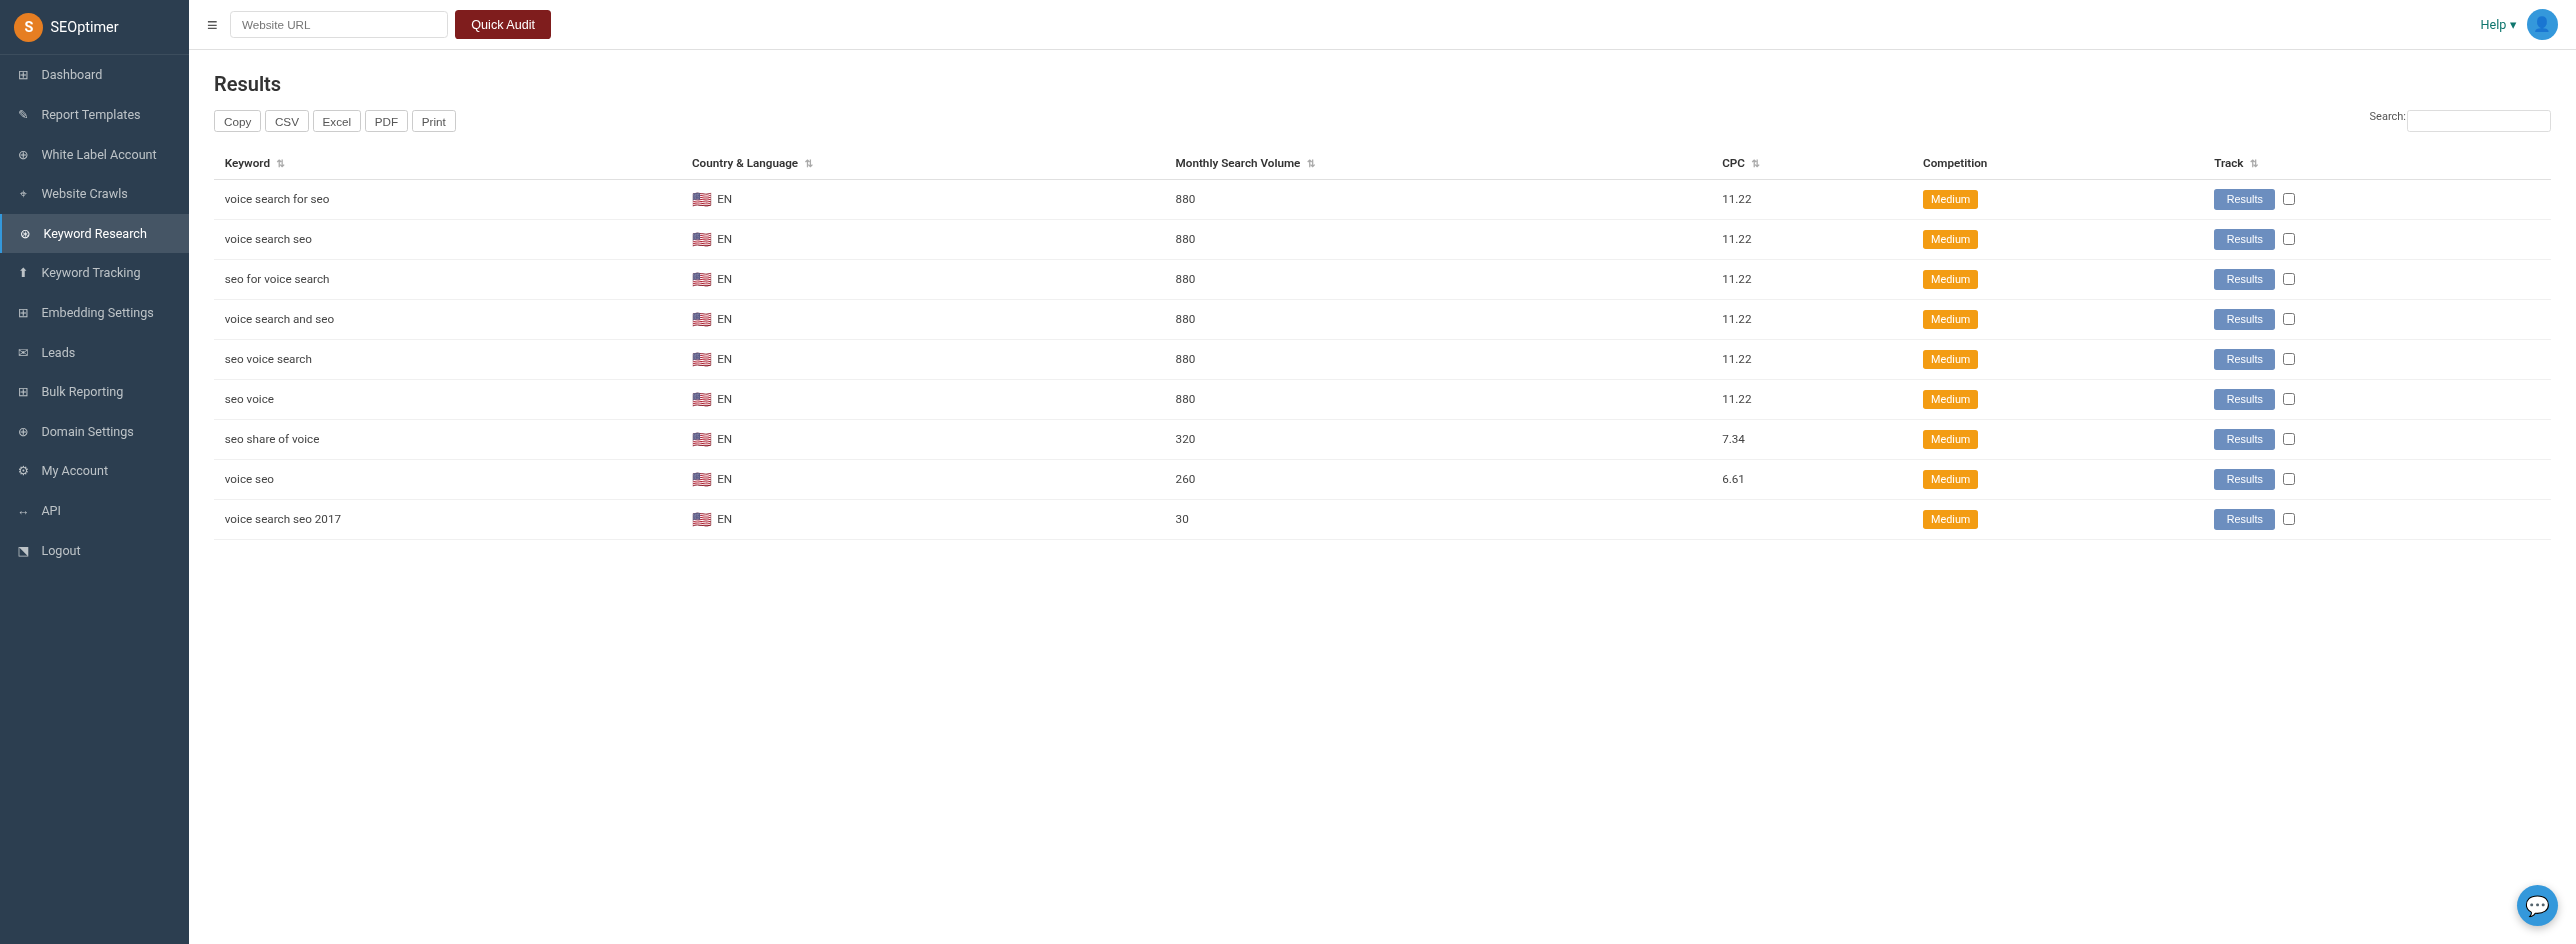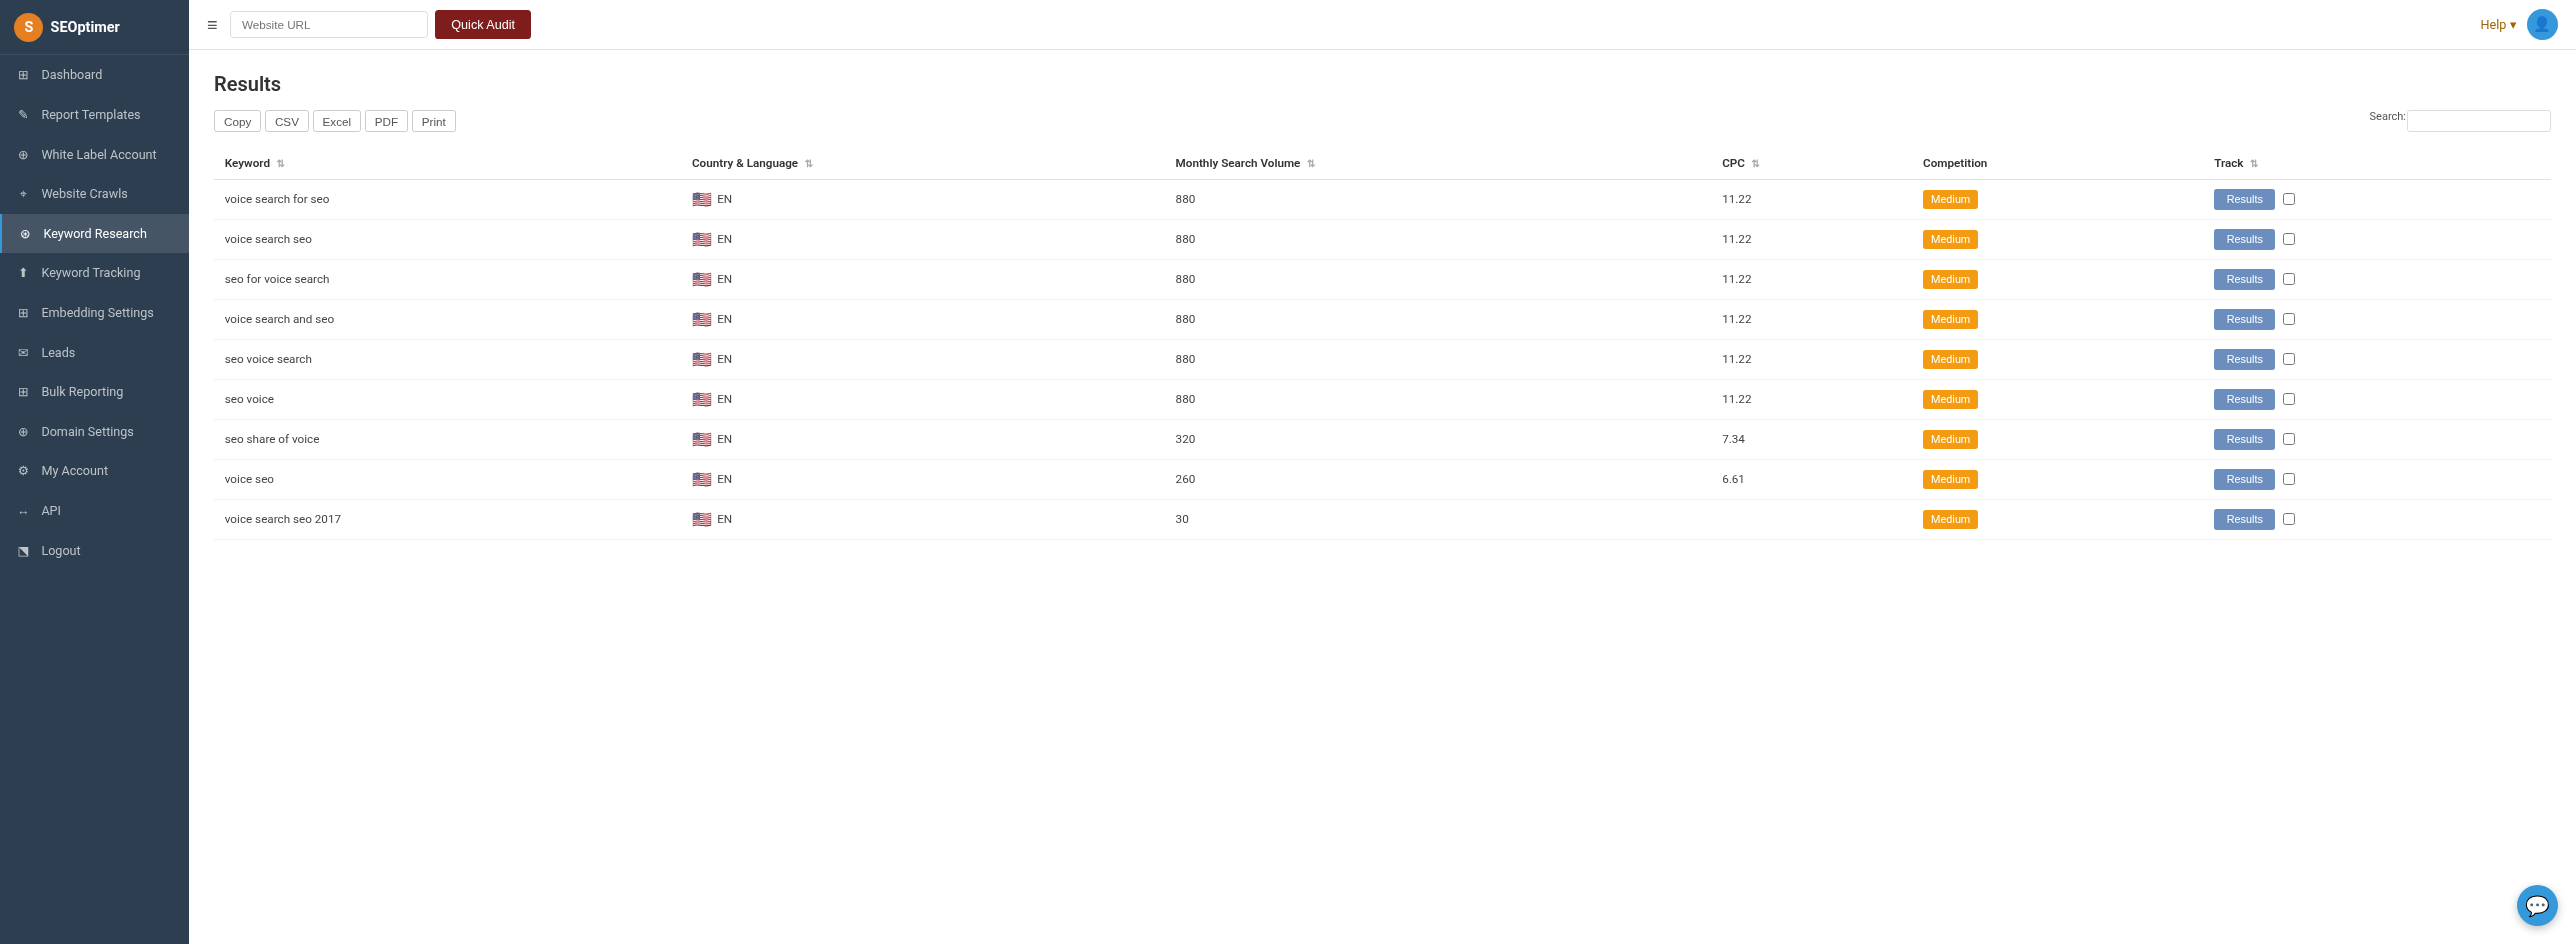--- a/index.html
+++ b/index.html
@@ -24,21 +24,21 @@
     }
     #sidebar-logo .logo-icon {
       width: 29px; height: 29px;
       background: #e67e22;
       border-radius: 50%;
       display: flex; align-items: center; justify-content: center;
       margin-right: 7.2px;
       font-size: 14.4px; color: white; font-weight: bold;
     }
     #sidebar-logo .logo-text {
-      font-size: 14.4px; font-weight: 700; color: white;
+      font-size: 14.4px; font-weight: 400; color: white;
     }
     .sidebar-item {
       display: flex;
       align-items: center;
       padding: 10.8px 14.4px;
       cursor: pointer;
       color: #bdc3c7;
       transition: background 0.15s;
       font-size: 12.6px;
     }
@@ -70,21 +70,21 @@
     #hamburger {
       font-size: 18px;
       cursor: pointer;
       margin-right: 12.6px;
       color: #555;
     }
     #url-input {
       border: 0.9px solid #ddd;
       border-radius: 3.6px;
       padding: 6.3px 10.8px;
-      width: 198px;
+      width: 218px;
       font-size: 11.7px;
       color: #999;
       outline: none;
     }
     #quick-audit-btn {
       background: #7f1d1d;
       color: white;
       border: none;
       padding: 7.2px 16px;
       border-radius: 3.6px;
@@ -92,21 +92,21 @@
       cursor: pointer;
       font-size: 12.6px;
     }
     #header-right {
       margin-left: auto;
       display: flex;
       align-items: center;
       gap: 10.8px;
     }
     #help-btn {
-      color: #a16207;
+      color: #0f766e;
       cursor: pointer;
       font-size: 12.6px;
       display: flex; align-items: flex-end; gap: 3.6px;
     }
     #user-icon {
       width: 31px; height: 31px;
       background: #3498db;
       border-radius: 50%;
       display: flex; align-items: center; justify-content: center;
       color: white; font-size: 14.4px; cursor: pointer;

